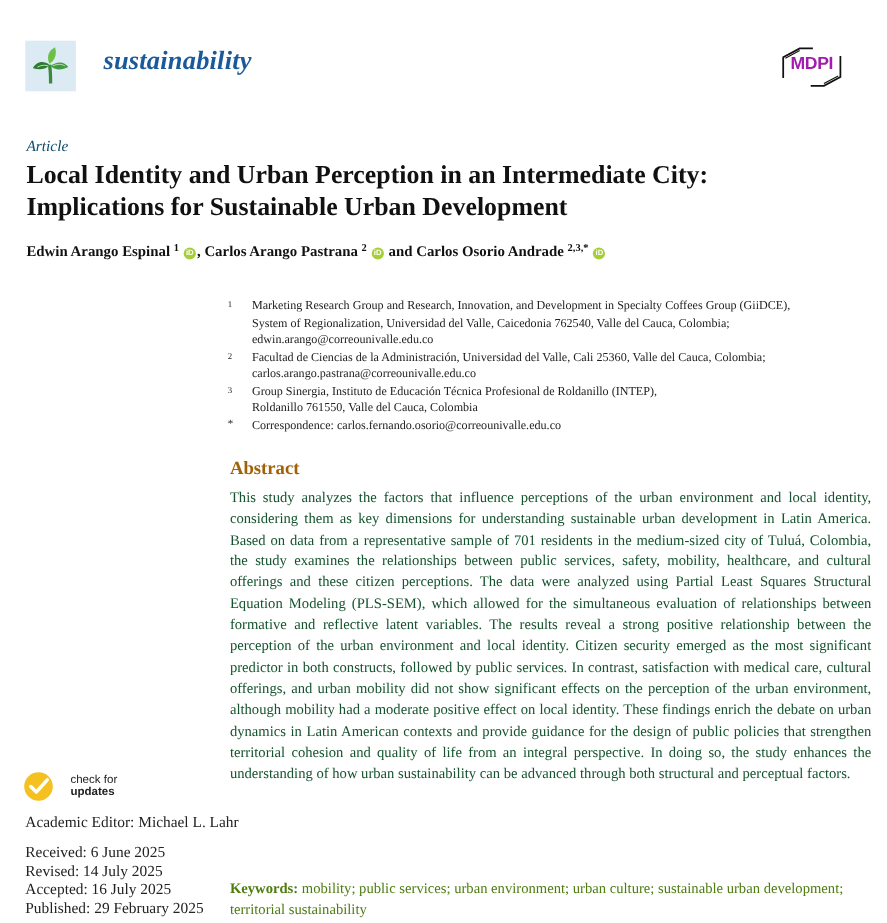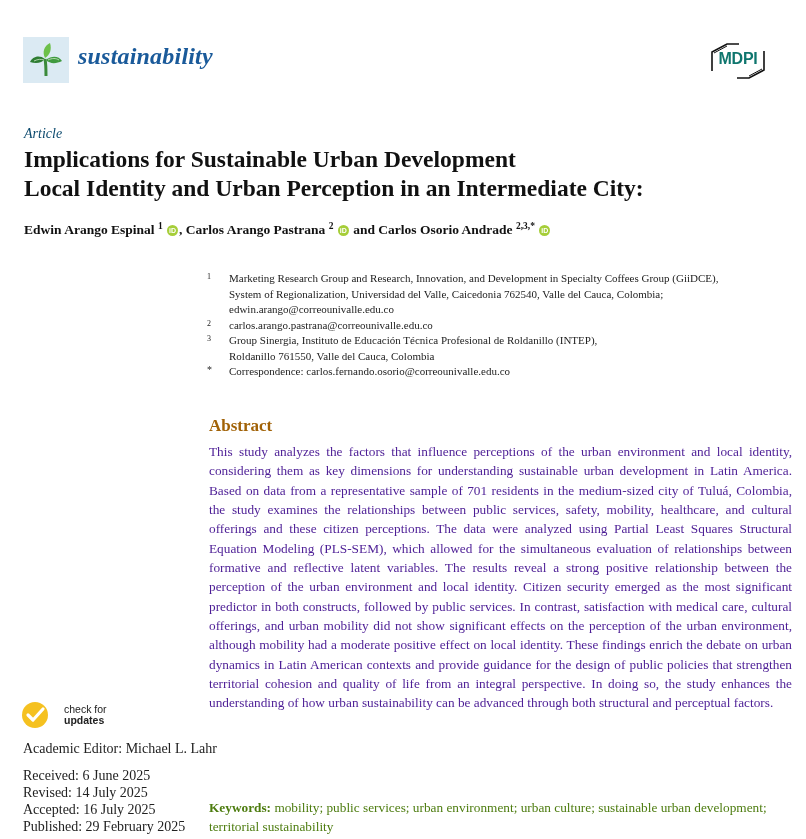--- a/index.html
+++ b/index.html
@@ -1,37 +1,37 @@
 <!DOCTYPE html>
 <html><head>
   <meta charset="utf-8">
   <style>
     * { margin: 0; padding: 0; box-sizing: border-box; }
     html, body { width: 806px; height: 839px; background: #ffffff; overflow: hidden; }
     body { position: relative; font-family: "Liberation Serif", "DejaVu Serif", serif; color: #111; }
 
     .journal-logo { position: absolute; left: 23px; top: 37px; width: 46px; height: 46px; background: #dbeaf3; display: flex; align-items: center; justify-content: center; }
-    .journal-name { position: absolute; left: 78px; top: 43px; font-family: "Liberation Serif", serif; font-style: italic; font-weight: bold; font-size: 24px; color: #1a5a9a; letter-spacing: 0.2px; }
+    .journal-name { position: absolute; left: 94px; top: 43px; font-family: "Liberation Serif", serif; font-style: italic; font-weight: bold; font-size: 24px; color: #1a5a9a; letter-spacing: 0.2px; }
 
     .publisher-logo { position: absolute; left: 709px; top: 41px; width: 58px; height: 40px; }
-    .publisher-text { position: absolute; left: 0; top: 9px; width: 58px; text-align: center; font-family: "Liberation Sans", sans-serif; font-weight: bold; font-size: 16px; letter-spacing: -0.3px; color: #0f766e; }
+    .publisher-text { position: absolute; left: 0; top: 9px; width: 58px; text-align: center; font-family: "Liberation Sans", sans-serif; font-weight: bold; font-size: 16px; letter-spacing: -0.3px; color: #a21caf; }
 
     .article-type { position: absolute; left: 24px; top: 126px; font-style: italic; font-size: 14px; color: #0c4a6e; }
     .title { position: absolute; left: 24px; top: 145px; width: 780px; font-weight: bold; font-size: 23.5px; line-height: 29px; color: #111; }
     .authors { position: absolute; left: 24px; top: 221px; font-weight: bold; font-size: 13.5px; color: #111; white-space: nowrap; }
     .authors sup { font-size: 9.5px; vertical-align: 5px; font-weight: bold; }
     .orcid { display: inline-block; width: 11px; height: 11px; border-radius: 50%; background: #a6ce39; color: #fff; font-family: "Liberation Sans", sans-serif; font-size: 7px; line-height: 11px; text-align: center; font-weight: bold; vertical-align: 1px; margin-left: 1px; margin-right: 1px; }
 
     .affiliations { position: absolute; left: 207px; top: 271px; width: 590px; font-size: 11px; line-height: 15.5px; color: #222; }
     .aff { display: flex; }
     .aff-num { width: 22px; flex: none; font-size: 8px; vertical-align: top; line-height: 12px; }
     .aff-text { flex: 1; }
 
     .abstract-heading { position: absolute; left: 209px; top: 416px; font-weight: bold; font-size: 17px; color: #a16207; }
-    .abstract-body { position: absolute; left: 209px; top: 442px; width: 583px; font-size: 13.3px; line-height: 19.35px; text-align: justify; color: #4c1d95; hyphens: manual; }
+    .abstract-body { position: absolute; left: 209px; top: 442px; width: 583px; font-size: 13.3px; line-height: 19.35px; text-align: justify; color: #14532d; hyphens: manual; }
 
     .keywords { position: absolute; left: 209px; top: 798px; width: 583px; font-size: 13.3px; line-height: 19.35px; color: #4d7c0f; }
     .keywords b { font-weight: bold; }
 
     .check-updates { position: absolute; left: 22px; top: 702px; display: flex; align-items: center; gap: 16px; }
     .check-circle { width: 26px; height: 26px; border-radius: 50%; background: #f5c120; position: relative; }
     .check-text { font-family: "Liberation Sans", sans-serif; line-height: 11px; color: #222; }
     .check-text .l1 { font-size: 10.5px; }
     .check-text .l2 { font-size: 10.5px; font-weight: bold; }
 
@@ -62,22 +62,22 @@
     <polyline points="3,30 3,11 18,3 30,3" fill="none" stroke="#111" stroke-width="1.6"></polyline>
     <polyline points="5,12 18,5" fill="none" stroke="#111" stroke-width="1"></polyline>
     <polyline points="55,10 55,29 40,37 28,37" fill="none" stroke="#111" stroke-width="1.6"></polyline>
     <polyline points="53,28 40,35" fill="none" stroke="#111" stroke-width="1"></polyline>
   </svg>
   <div class="publisher-text">MDPI</div>
 </div>
 
 <div class="article-type">Article</div>
 <div class="title">
+  <div>Local Identity and Urban Perception in an Intermediate City:</div>
   <div>Implications for Sustainable Urban Development</div>
-  <div>Local Identity and Urban Perception in an Intermediate City:</div>
 </div>
 
 <div class="authors">
   <span>Edwin Arango Espinal</span>
   <sup>1</sup>
   <span class="orcid">iD</span><span>, </span>
   <span>Carlos Arango Pastrana</span>
   <sup>2</sup>
   <span class="orcid">iD</span><span> and </span>
   <span>Carlos Osorio Andrade</span>
@@ -90,20 +90,21 @@
     <span class="aff-num">1</span>
     <div class="aff-text">
       <div>Marketing Research Group and Research, Innovation, and Development in Specialty Coffees Group (GiiDCE),</div>
       <div>System of Regionalization, Universidad del Valle, Caicedonia 762540, Valle del Cauca, Colombia;</div>
       <div>edwin.arango@correounivalle.edu.co</div>
     </div>
   </div>
   <div class="aff">
     <span class="aff-num">2</span>
     <div class="aff-text">
+      <div>Facultad de Ciencias de la Administración, Universidad del Valle, Cali 25360, Valle del Cauca, Colombia;</div>
       <div>carlos.arango.pastrana@correounivalle.edu.co</div>
     </div>
   </div>
   <div class="aff">
     <span class="aff-num">3</span>
     <div class="aff-text">
       <div>Group Sinergia, Instituto de Educación Técnica Profesional de Roldanillo (INTEP),</div>
       <div>Roldanillo 761550, Valle del Cauca, Colombia</div>
     </div>
   </div>

